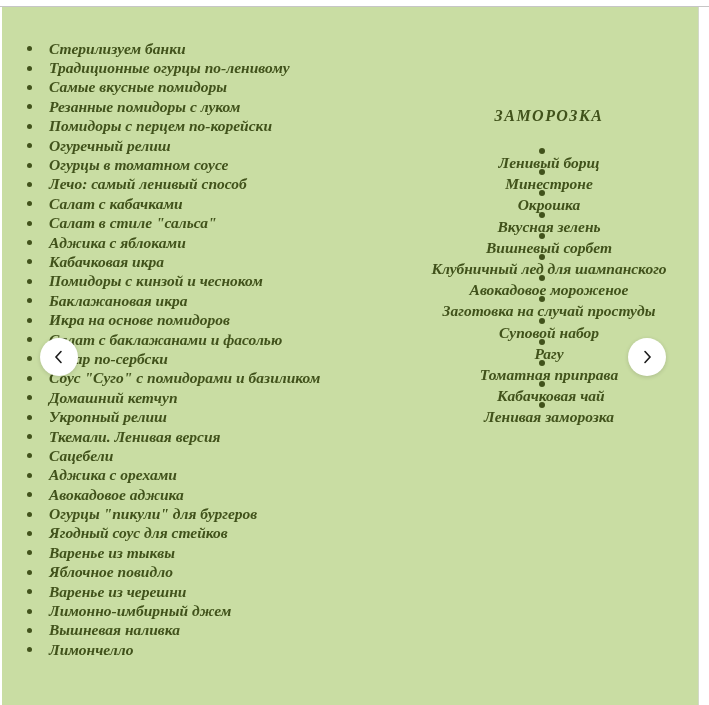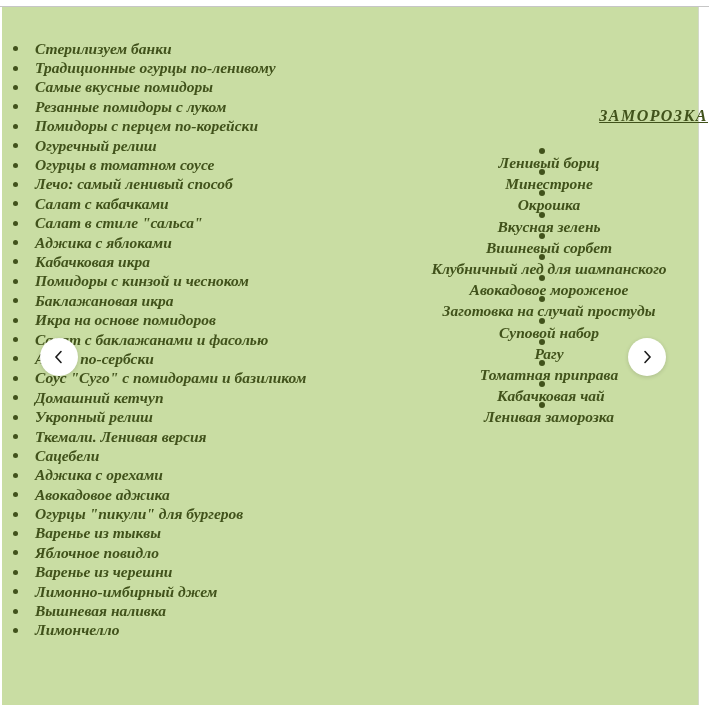--- a/index.html
+++ b/index.html
@@ -24,28 +24,28 @@
   ul { list-style: none; margin: 0; padding: 0; }
   .txt {
     font-weight: bold; font-style: italic;
     font-size: 15.5px; color: #41521b;
     white-space: pre;
   }
   .dot {
     width: 5px; height: 5px; border-radius: 50%;
     background: #41521b; flex: 0 0 auto;
   }
-  .left-list { position: absolute; left: 11px; top: 32px; }
+  .left-list { position: absolute; left: 25px; top: 32px; }
   .left-list li { height: 19.4px; display: flex; align-items: center; }
   .left-list .dot { margin-right: 17px; }
   .right-section { position: absolute; left: 388px; top: 100px; width: 318px; }
   .right-title {
     font-weight: bold; font-style: italic;
     font-size: 16px; letter-spacing: 1.5px;
-    color: #41521b; text-align: right; line-height: 18px; text-decoration: underline;
+    color: #41521b; text-align: center; line-height: 18px;
   }
   .right-list { margin-top: 23px; }
   .right-list li { height: 21.2px; display: flex; align-items: center; flex-direction: column; }
   .right-list .dot { width: 6px; height: 6px; margin-right: 15px; }
   .nav-btn {
     position: absolute; width: 38px; height: 38px;
     border-radius: 50%; background: #ffffff; border: none;
     display: flex; align-items: center; justify-content: center;
     box-shadow: 0 1px 4px rgba(0,0,0,0.15);
     cursor: pointer; padding: 0; z-index: 5;
@@ -157,20 +157,24 @@
       <li>
       <span class="dot"></span>
       <span class="txt">Авокадовое аджика</span>
     </li>
       <li>
       <span class="dot"></span>
       <span class="txt">Огурцы "пикули" для бургеров</span>
     </li>
       <li>
       <span class="dot"></span>
+      <span class="txt">Ягодный соус для стейков</span>
+    </li>
+      <li>
+      <span class="dot"></span>
       <span class="txt">Варенье из тыквы</span>
     </li>
       <li>
       <span class="dot"></span>
       <span class="txt">Яблочное повидло</span>
     </li>
       <li>
       <span class="dot"></span>
       <span class="txt">Варенье из черешни</span>
     </li>

